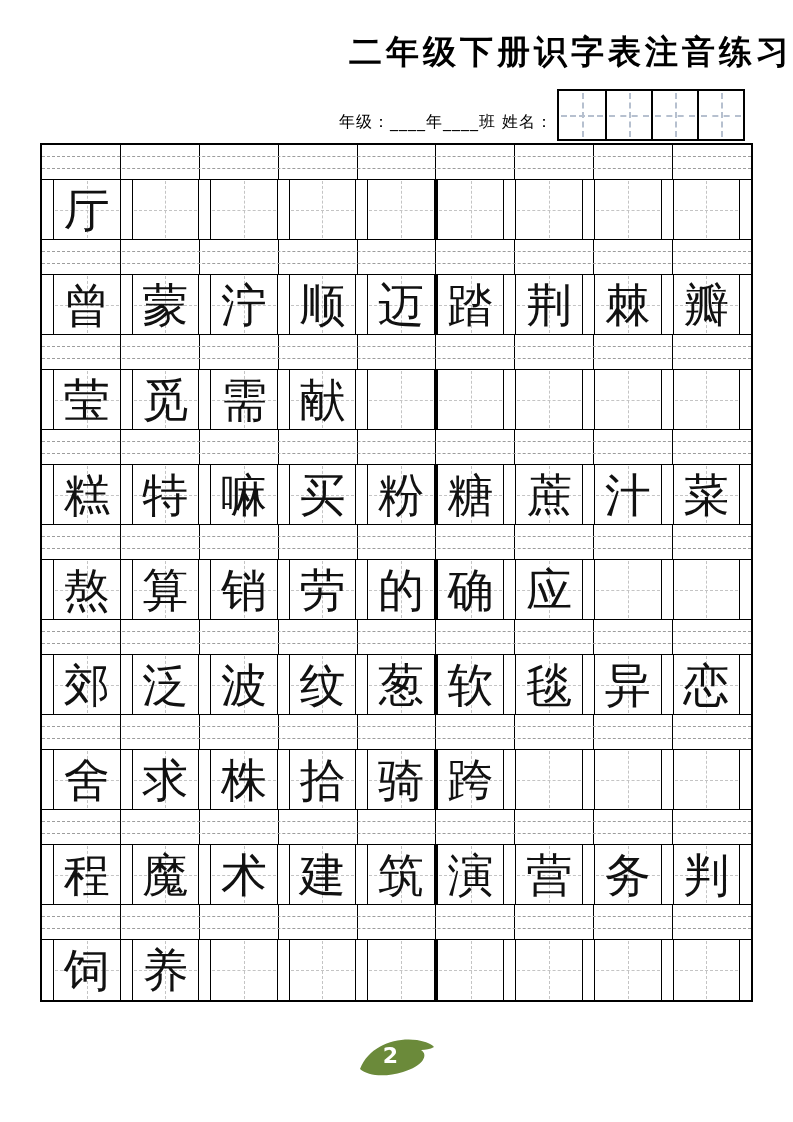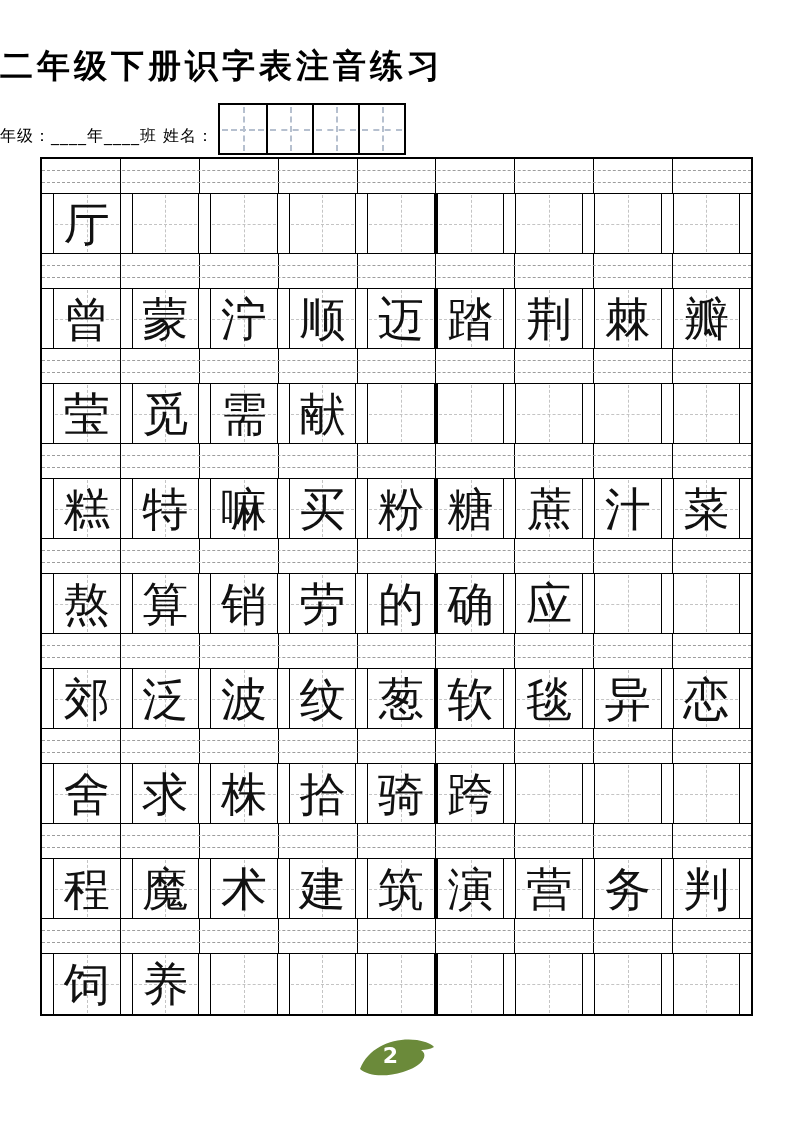--- a/index.html
+++ b/index.html
@@ -2,27 +2,27 @@
 <html><head>
 <meta charset="utf-8">
 <style>
   * { margin:0; padding:0; box-sizing:border-box; }
   html,body { background:#e9e9e9; }
   .page {
     width:793px; height:1122px; margin:0 auto; background:#ffffff;
     position:relative; font-family:"DejaVu Sans", sans-serif; overflow:hidden;
   }
   .title {
-    padding-top:44px; text-align:left; font-size:33px; font-weight:bold;
+    padding-top:30px; text-align:right; font-size:33px; font-weight:bold;
     letter-spacing:4px; color:#000; font-family:"Liberation Serif", serif;
   }
   
   .meta-row {
     margin-top:14px; padding-right:48px; height:52px;
-    display:flex; justify-content:flex-start; align-items:flex-end;
+    display:flex; justify-content:flex-end; align-items:flex-end;
   }
   .meta-label { font-size:16px; color:#000; margin-right:4px; margin-bottom:8px; letter-spacing:1px; }
   .name-grid { display:flex; border:2px solid #000; height:52px; }
   .name-box { width:46px; position:relative; }
   .name-box + .name-box { border-left:2px solid #000; }
   .name-box::before {
     content:""; position:absolute; left:50%; top:2px; bottom:2px;
     border-left:2px dashed #b6c0cf;
   }
   .name-box::after {

